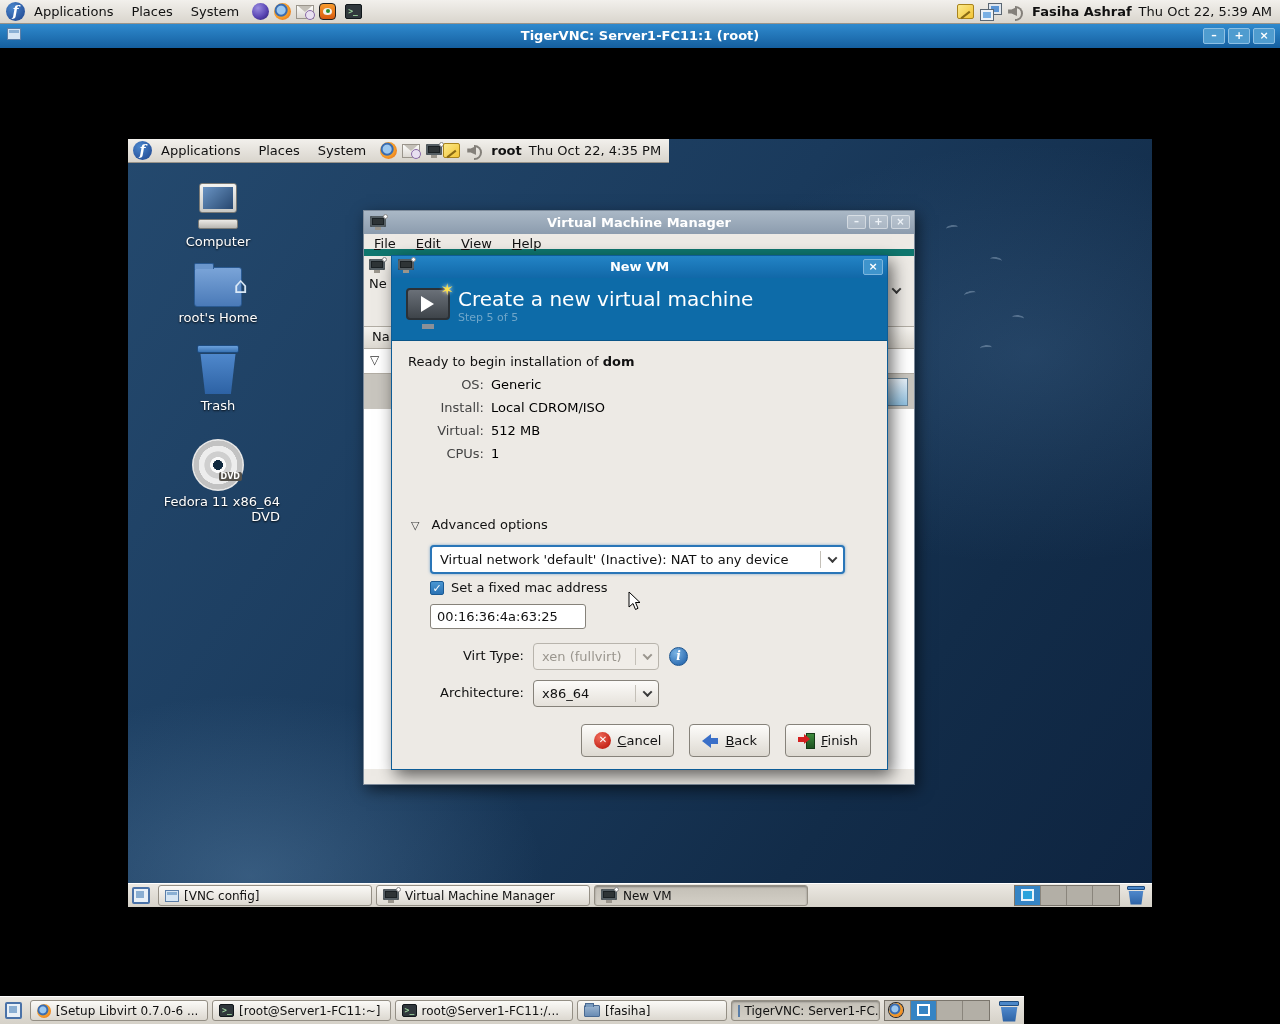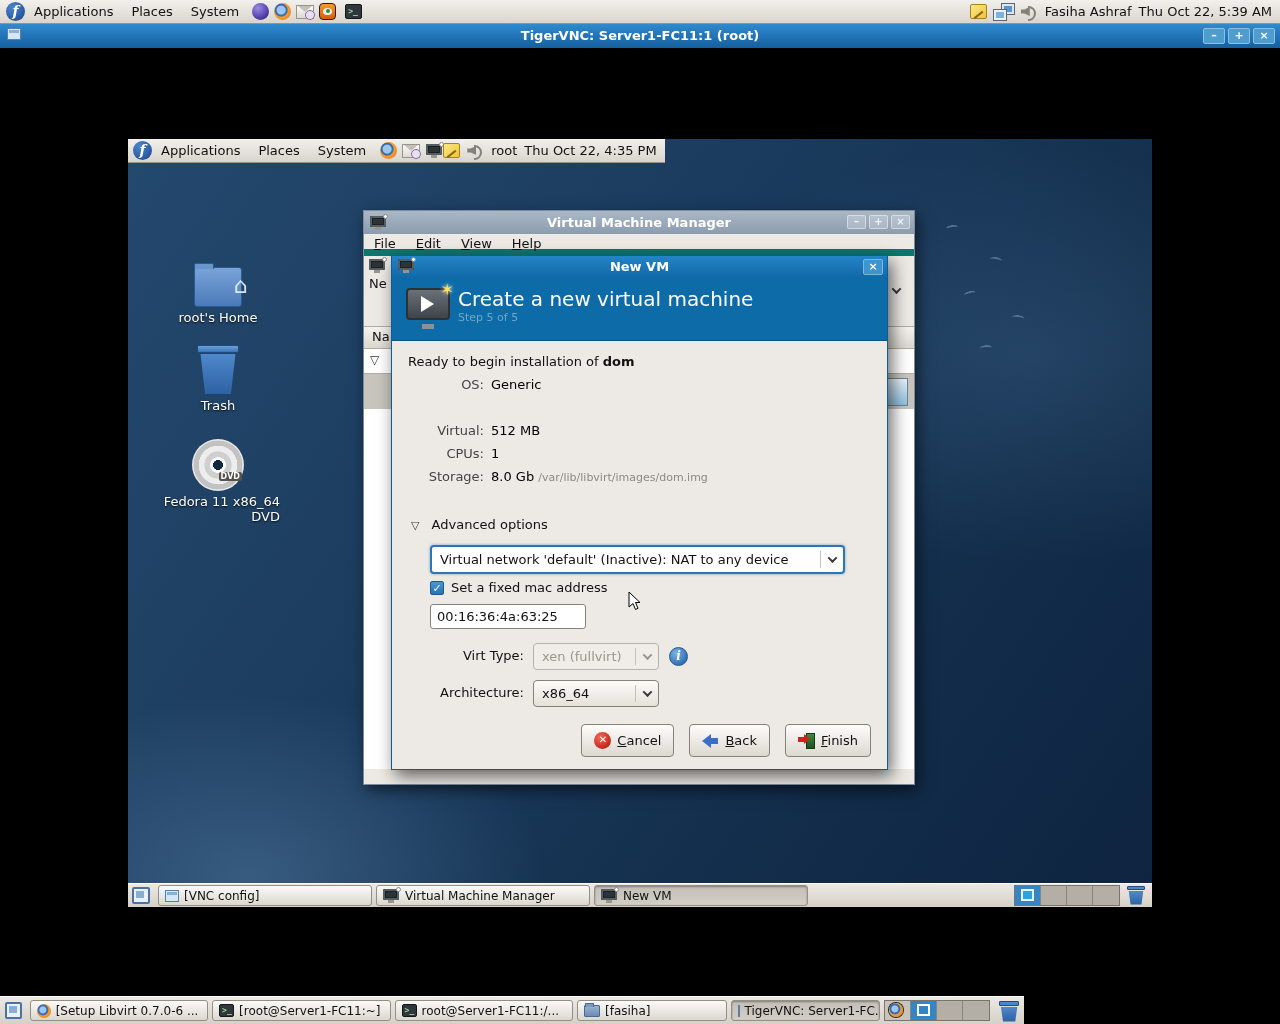--- a/index.html
+++ b/index.html
@@ -5,21 +5,21 @@
   * { box-sizing: border-box; }
   body { margin:0; background:#000; }
   #screen { position:relative; width:1280px; height:1024px; overflow:hidden; background:#000;
             font-family:"DejaVu Sans","Liberation Sans",sans-serif; color:#111; }
 
   
   .panel { position:absolute; background:linear-gradient(#f2f0ec,#d9d5cd); border-bottom:1px solid #98938a;
            display:flex; align-items:center; font-size:13px; }
   .menu-item { padding:0 9px; line-height:23px; color:#111; }
   .panel-right { margin-left:auto; display:flex; align-items:center; gap:7px; padding-right:8px; }
-  .username { font-weight:normal; }
+  .username { font-weight:bold; }
   .taskbar { position:absolute; background:linear-gradient(#ece9e3,#d5d1c8); border-top:1px solid #fff; display:flex; align-items:center; }
   .task-btn { height:21px; display:flex; align-items:center; gap:5px; padding:0 6px; margin-right:4px;
               background:linear-gradient(#fbfaf7,#dcd8d0); border:1px solid #948f85; border-radius:3px;
               font-size:12px; white-space:nowrap; overflow:hidden; }
   .task-btn.pressed { background:linear-gradient(#c3bfb6,#d3cfc6); box-shadow:inset 0 1px 2px rgba(0,0,0,.35); }
   .ws-switcher { display:flex; border:1px solid #7a756c; }
   .ws-cell { width:26px; height:19px; background:#b3afa6; border-right:1px solid #8a857c; position:relative; }
   .ws-cell:last-child { border-right:none; }
   .ws-cell.active { background:#3584c4; }
   .ws-inner { position:absolute; left:6px; top:3px; width:13px; height:12px; background:#2ba3dc; border:2px solid #eaf4fb; }
@@ -238,20 +238,27 @@
           <span class="dot"></span>
         </span>
       <span class="panel-right">
         <span class="note-icon"></span>
         <span class="speaker-icon"></span>
         <span class="username">root</span>
         <span class="clock">Thu Oct 22, 4:35 PM</span>
       </span>
     </div>
 
+    <div class="dicon" style="left:28px;top:44px;">
+      <div class="art art-computer">
+          <span class="scr"></span>
+          <span class="kb"></span>
+        </div>
+      <div>Computer</div>
+    </div>
     <div class="dicon" style="left:28px;top:128px;">
       <div class="art art-home">
           <span class="house">⌂</span>
         </div>
       <div>root's Home</div>
     </div>
     <div class="dicon" style="left:28px;top:206px;">
       <div class="art art-trash">
           <span class="rim"></span>
           <span class="body"></span>
@@ -319,32 +326,31 @@
       </div>
       <div class="body">
         <div class="ready">
           <span>Ready to begin installation of</span>
           <b>dom</b>
         </div>
         <div class="sumrow" style="top:36px;">
           <span class="sumlbl">OS:</span>
           <span class="sumval">Generic</span>
         </div>
+        <div class="sumrow" style="top:59px;">
+          <span class="sumlbl">Install:</span>
+          <span class="sumval">Local CDROM/ISO</span>
+        </div>
         <div class="sumrow" style="top:82px;">
           <span class="sumlbl">Virtual:</span>
           <span class="sumval">512 MB</span>
         </div>
         <div class="sumrow" style="top:105px;">
           <span class="sumlbl">CPUs:</span>
           <span class="sumval">1</span>
-        </div>
-        <div class="sumrow" style="top:128px;">
-          <span class="sumlbl">Storage:</span>
-          <span class="sumval"><b style="font-weight:normal;">8.0 Gb</b>
-            <span class="sumpath">/var/lib/libvirt/images/dom.img</span></span>
         </div>
 
         <div class="expander">
           <span class="tri">▽</span>
           <span>Advanced options</span>
         </div>
 
         <div class="combo focus" style="left:38px;top:204px;width:415px;">
           <span class="txt">Virtual network 'default' (Inactive): NAT to any device</span>
           <span class="sep"></span>

